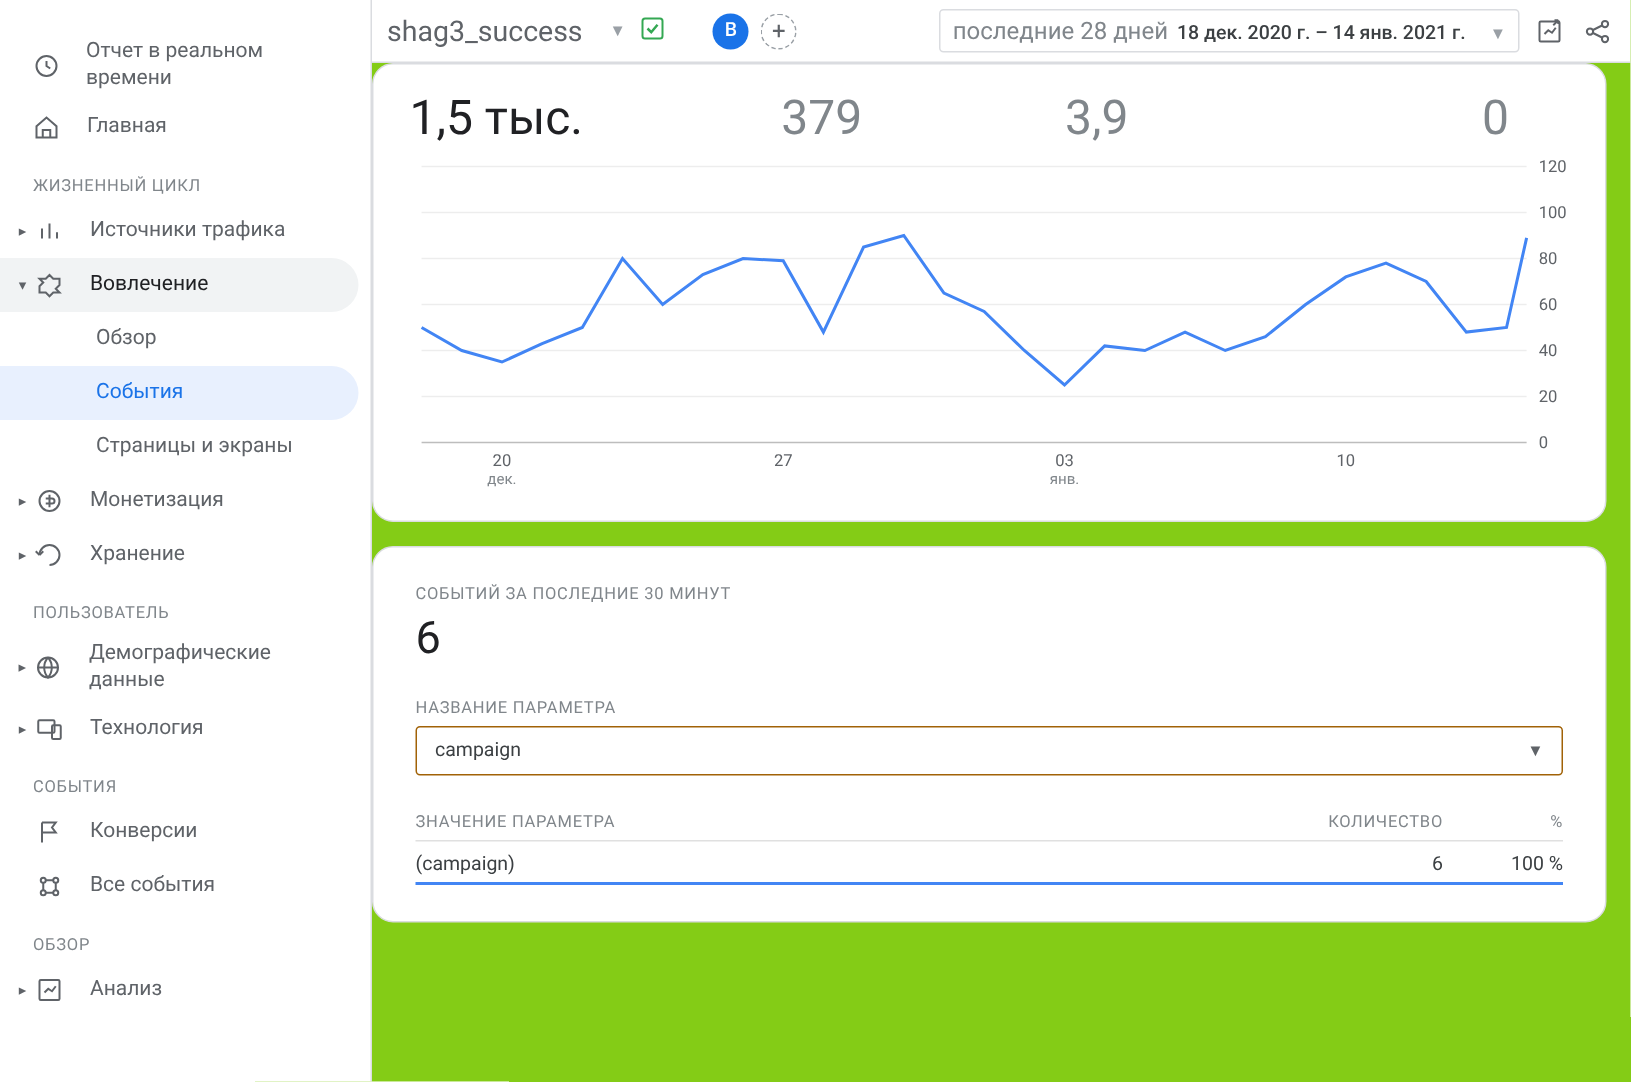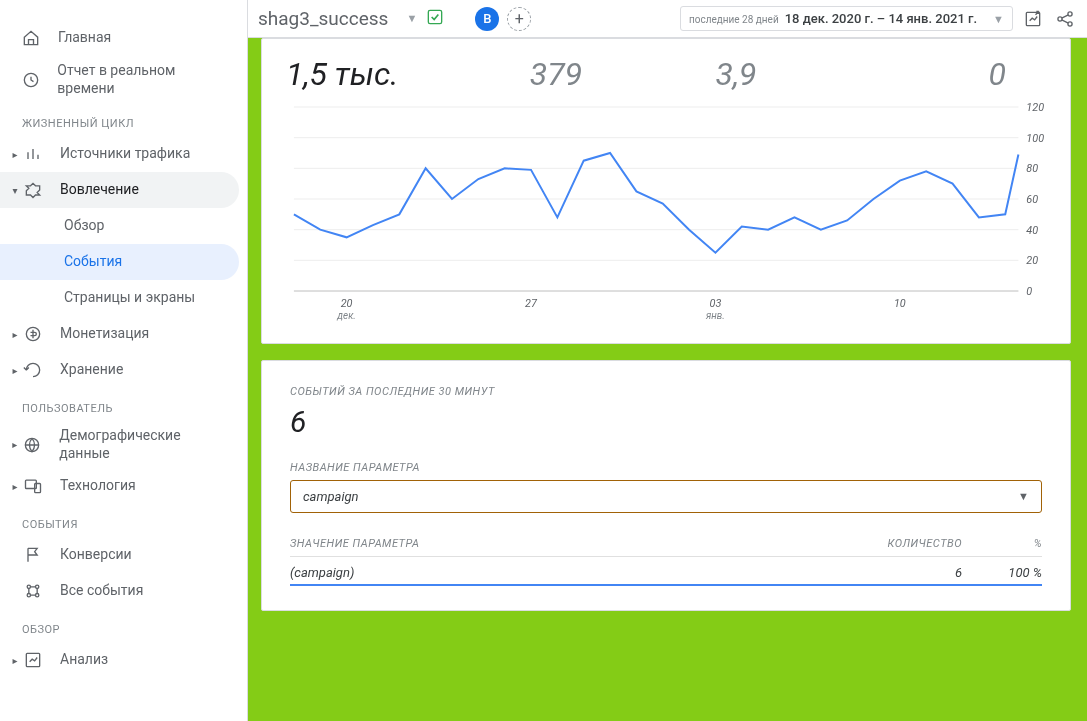--- a/index.html
+++ b/index.html
@@ -25,28 +25,28 @@
   
   .main { flex: 1; background: #84cc16; display: flex; flex-direction: column; min-width: 0; }
   .topbar { background: #fff; display: flex; align-items: center; padding: 6px 10px 6px 4px; border-bottom: 1px solid #dadce0; gap: 8px; }
   .ev-name { font-size: 19px; color: #5f6368; padding-left: 6px; }
   .tri { color: #9aa0a6; font-size: 11px; margin-left: 10px; }
   .check-icon svg { width: 20px; height: 20px; }
   .avatar-b { width: 24px; height: 24px; border-radius: 50%; background: #1a73e8; color: #fff; display: flex; align-items: center; justify-content: center; font-size: 13px; font-weight: 500; }
   .plus-circle { width: 24px; height: 24px; border-radius: 50%; border: 1px dashed #9aa0a6; display: flex; align-items: center; justify-content: center; color: #5f6368; font-size: 16px; }
   .topbar-spacer { flex: 1; }
   .date-pill { font-size: 12px; color: #3c4043; display: flex; align-items: baseline; gap: 6px; border: 1px solid #dadce0; border-radius: 3px; padding: 4px 8px; }
-  .date-pill .small { font-size: 10px; color: #80868b; }
+  .date-pill .small { font-size: 16px; color: #80868b; }
   .date-pill .range { font-weight: 500; font-size: 13px; }
   .topbar-icon { width: 24px; height: 24px; display: flex; align-items: center; justify-content: center; }
   .topbar-icon svg { width: 20px; height: 20px; stroke: #5f6368; fill: none; stroke-width: 1.6; }
 
   
   .content { flex: 1; padding: 0 16px 16px 0; overflow: hidden; }
-  .card { background: #fff; border: 1px solid #dadce0; border-radius: 2px; margin-left: 13px; margin-top: 0; font-style: italic; }
+  .card { background: #fff; border: 1px solid #dadce0; border-radius: 14px; margin-left: 0; margin-top: 0; }
   .metrics-card { padding-bottom: 12px; }
   .metrics-row { display: flex; padding: 16px 24px 8px 24px; }
   .metric { flex: 1; text-align: left; }
   .metric + .metric { text-align: center; }
   .metric:last-child { text-align: right; padding-right: 40px; }
   .metric-value { font-size: 32px; color: #80868b; font-weight: 400; }
   .metric.hot .metric-value { color: #202124; }
   .chart-wrap { position: relative; height: 230px; padding: 0 12px 0 24px; }
   .chart-svg { width: 100%; height: 100%; }
   .y-label { font-size: 11px; fill: #5f6368; }
@@ -72,34 +72,34 @@
 </head>
 <body>
 
 <div class="app">
 
   <div class="sidebar">
 
     <div class="nav-item top">
       <span class="icon">
         <svg viewBox="0 0 24 24">
-            <path d="M4 11 L12 4 L20 11 V20 H4 Z M9 20 V14 H15 V20"></path>
-          </svg>
-      </span>
-      <span class="label">Главная</span>
-    </div>
-
-    <div class="nav-item top">
-      <span class="icon">
-        <svg viewBox="0 0 24 24">
             <circle cx="12" cy="12" r="8"></circle>
             <path d="M12 8 V12 L15 14"></path>
           </svg>
       </span>
       <span class="label">Отчет в реальном времени</span>
+    </div>
+
+    <div class="nav-item top">
+      <span class="icon">
+        <svg viewBox="0 0 24 24">
+            <path d="M4 11 L12 4 L20 11 V20 H4 Z M9 20 V14 H15 V20"></path>
+          </svg>
+      </span>
+      <span class="label">Главная</span>
     </div>
 
     <div class="nav-section-header">ЖИЗНЕННЫЙ ЦИКЛ</div>
 
     <div class="nav-item">
       <span class="chev">▸</span>
       <span class="icon">
         <svg viewBox="0 0 24 24">
             <path d="M6 18 L6 10 M12 18 L12 6 M18 18 L18 13"></path>
           </svg>

